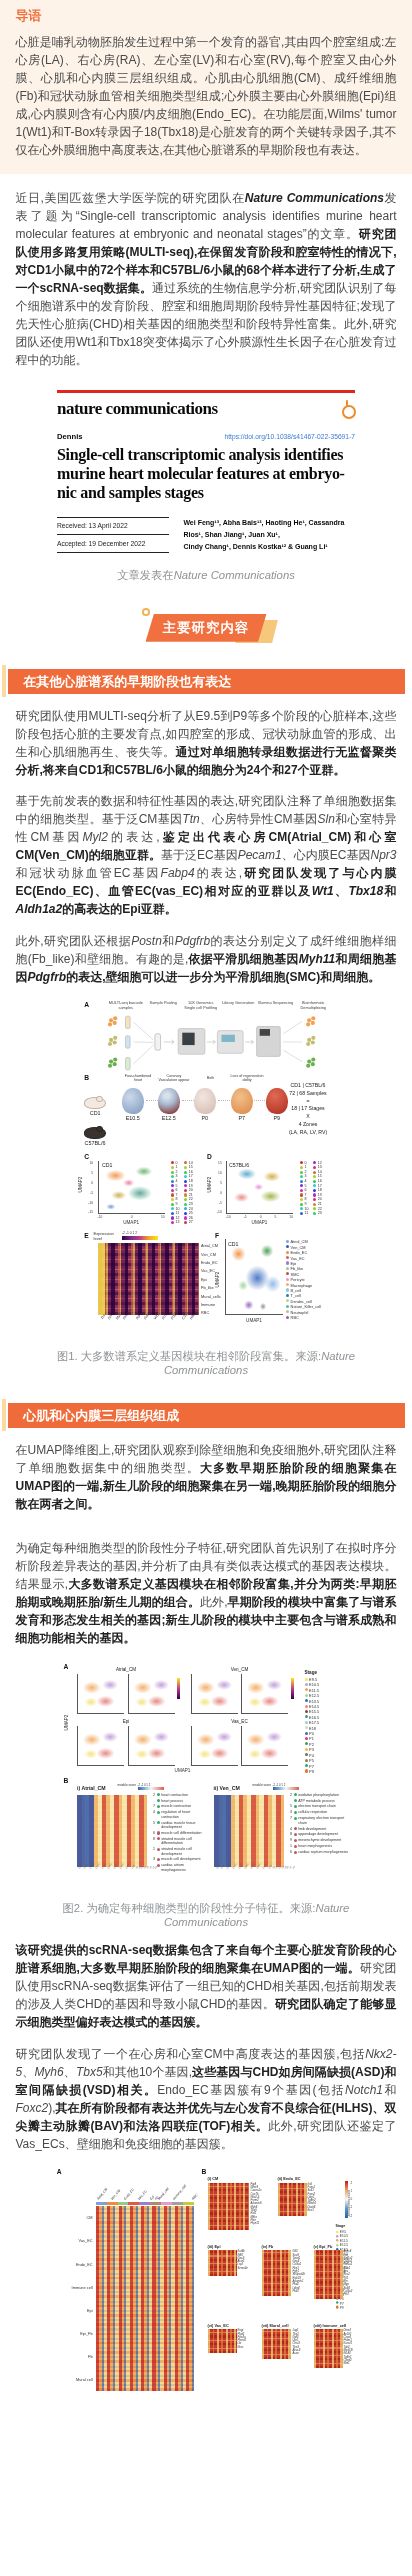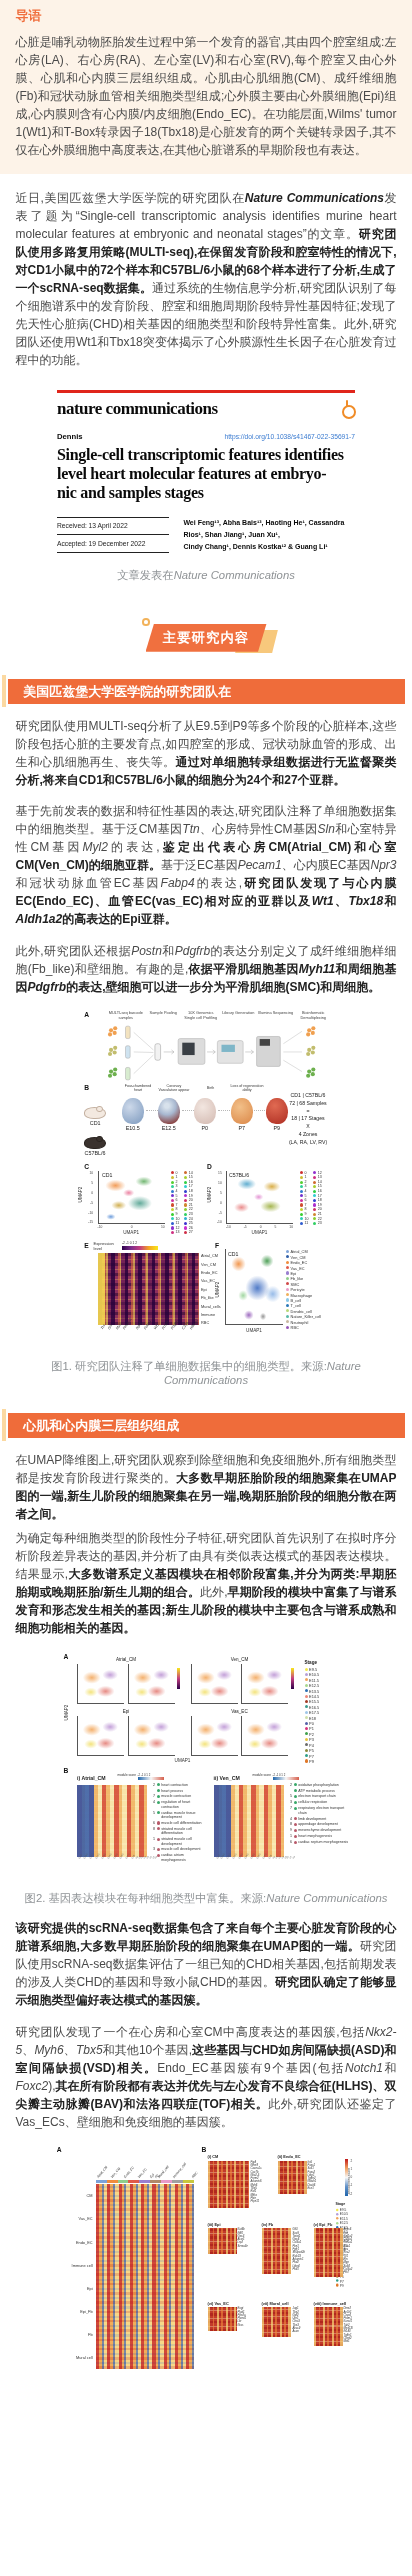--- a/index.html
+++ b/index.html
@@ -25,21 +25,21 @@
 .pc-article{font-weight:700;color:#0a0a0a;font-size:7.7px}
 .pc-doi{color:#3a7bd0;font-size:6.7px}
 .pc-title{font-family:"Liberation Serif","DejaVu Serif",serif;font-size:16px;line-height:19px;color:#0a0a0a;font-weight:700;margin-top:4.1px;letter-spacing:-0.3px}
 .pc-info{display:flex;margin-top:14.4px}
 .pc-dates{width:112px;font-size:6.7px;color:#1a1a1a}
 .pc-dates .d{border-top:0.8px solid #222;padding:4.6px 0 5.2px}
 .pc-dates .d+.d{border-bottom:0.8px solid #222}
 .pc-authors{flex:1;margin-left:14.4px;font-size:7px;font-weight:700;color:#0a0a0a;line-height:1.75}
 .pc-caption{text-align:center;font-size:11.3px;color:#8f9396;margin-top:14.4px}
 
-.ribbon{position:relative;width:121px;margin:41px auto 0;height:28px}
+.ribbon{position:relative;width:121px;margin:31px auto 0;height:28px}
 .ribbon .fold{position:absolute;right:-8.2px;top:6.2px;width:37px;height:23px;background:#f7c87c;transform:skewX(-14deg)}
 .ribbon .face{position:absolute;inset:0;background:#f0703f;clip-path:polygon(7% 0,100% 0,93% 100%,0 100%);display:flex;align-items:center;justify-content:center;color:#fff;font-size:13.4px;font-weight:700;letter-spacing:1px}
 .ribbon .ring{position:absolute;left:-3.1px;top:-5.2px;width:7.7px;height:7.7px;border:2.1px solid #f2b25a;border-radius:50%;background:#fff}
 
 .sec{position:relative;margin-top:27px;height:25px}
 .sec .acc{position:absolute;left:2.1px;top:-3.6px;width:4.1px;height:32px;background:#fbd9a2}
 .sec .bar{position:absolute;left:7.7px;right:7.2px;top:0;height:25px;background:#ef6c3a;color:#fff;font-size:13px;font-weight:700;line-height:25px;padding-left:15.5px;white-space:nowrap;overflow:hidden}
 
 .figure{position:relative;margin:15.5px auto 0;color:#333}
 .fig-cap{text-align:center;font-size:11.3px;color:#8f9396;margin:13.4px 20.6px 0}
@@ -104,22 +104,22 @@
     <div class="pc-bar"></div>
     <div class="pc-head">
       <div class="pc-journal">nature communications</div>
       <div class="oa-icon"></div>
     </div>
     <div class="pc-meta">
       <span class="pc-article">Dennis</span>
       <span class="pc-doi">https://doi.org/10.1038/s41467-022-35691-7</span>
     </div>
     <div class="pc-title">
-      <div>Single-cell transcriptomic features identifies</div>
-      <div>level heart molecular features at embryo-</div>
+      <div>Single-cell transcriptomic analysis identifies</div>
+      <div>murine heart molecular features at embryo-</div>
       <div>nic and samples stages</div>
     </div>
     <div class="pc-info">
       <div class="pc-dates">
         <div class="d">Received: 13 April 2022</div>
         <div class="d">Accepted: 19 December 2022</div>
       </div>
       <div class="pc-authors">
         <div>Wei Feng¹³, Abha Bais¹³, Haoting He¹, Cassandra Rios¹, Shan Jiang¹, Juan Xu¹,</div>
         <div>Cindy Chang¹, Dennis Kostka¹² &amp; Guang Li¹</div>
@@ -129,21 +129,21 @@
   <div class="pc-caption"><span class="">文章发表在</span><span class="ri">Nature Communications</span></div>
 
   <div class="ribbon">
     <div class="fold"></div>
     <div class="face">主要研究内容</div>
     <div class="ring"></div>
   </div>
 
   <div class="sec">
     <div class="acc"></div>
-    <div class="bar">美国匹兹堡大学医学院的研究团队在</div>
+    <div class="bar">在其他心脏谱系的早期阶段也有表达</div>
   </div>
   <div class="content">
     <p class="para" style="margin-top:13.4px"><span class="">研究团队使用MULTI-seq分析了从E9.5到P9等多个阶段的心脏样本,这些阶段包括心脏的主要发育点,如四腔室的形成、冠状动脉血管的形成、出生和心肌细胞再生、丧失等。</span><span class="rb ">通过对单细胞转录组数据进行无监督聚类分析,将来自CD1和C57BL/6小鼠的细胞分为24个和27个亚群。</span></p>
     <p class="para" style="margin-top:13.4px"><span class="">基于先前发表的数据和特征性基因的表达,研究团队注释了单细胞数据集中的细胞类型。基于泛CM基因</span><span class="ri">Ttn</span><span class="">、心房特异性CM基因</span><span class="ri">Sln</span><span class="">和心室特异性CM基因</span><span class="ri">Myl2</span><span class="">的表达,</span><span class="rb ">鉴定出代表心房CM(Atrial_CM)和心室CM(Ven_CM)的细胞亚群。</span><span class="">基于泛EC基因</span><span class="ri">Pecam1</span><span class="">、心内膜EC基因</span><span class="ri">Npr3</span><span class="">和冠状动脉血管EC基因</span><span class="ri">Fabp4</span><span class="">的表达,</span><span class="rb ">研究团队发现了与心内膜EC(Endo_EC)、血管EC(vas_EC)相对应的亚群以及</span><span class="rb ri">Wt1</span><span class="rb ">、</span><span class="rb ri">Tbx18</span><span class="rb ">和</span><span class="rb ri">Aldh1a2</span><span class="rb ">的高表达的Epi亚群。</span></p>
     <p class="para" style="margin-top:13.4px"><span class="">此外,研究团队还根据</span><span class="ri">Postn</span><span class="">和</span><span class="ri">Pdgfrb</span><span class="">的表达分别定义了成纤维细胞样细胞(Fb_like)和壁细胞。有趣的是,</span><span class="rb ">依据平滑肌细胞基因</span><span class="rb ri">Myh11</span><span class="rb ">和周细胞基因</span><span class="rb ri">Pdgfrb</span><span class="rb ">的表达,壁细胞可以进一步分为平滑肌细胞(SMC)和周细胞。</span></p>
   </div>
 
   <div class="figure" style="width:258px;height:334px">
     <span class="pl" style="left:7.2px;top:0">A</span>
     <div class="abs" style="left:30px;top:0;width:225px;display:flex">
@@ -584,29 +584,29 @@
         <div class="li-dot">
           <span class="dot" style="background: rgb(200, 184, 160);"></span>
           <span>Neutrophil</span>
         </div>
         <div class="li-dot">
           <span class="dot" style="background: rgb(152, 88, 184);"></span>
           <span>RBC</span>
         </div>
       </div>
   </div>
-  <div class="fig-cap"><span class="">图1. 研究团队注释了单细胞数据集中的细胞类型。来源:</span><span class="ri">Nature Communications</span></div>
+  <div class="fig-cap"><span class="">图1. 大多数谱系定义基因模块在相邻阶段富集。来源:</span><span class="ri">Nature Communications</span></div>
 
   <div class="sec">
     <div class="acc"></div>
     <div class="bar">心肌和心内膜三层组织组成</div>
   </div>
   <div class="content">
-    <p class="para" style="margin-top:13.4px"><span class="">在UMAP降维图上,研究团队观察到除壁细胞和免疫细胞外,所有细胞类型都是按发育阶段进行聚类的。</span><span class="rb ">大多数早期胚胎阶段的细胞聚集在UMAP图的一端,新生儿阶段的细胞聚集在另一端,晚期胚胎阶段的细胞分散在两者之间。</span></p>
-    <p class="para" style="margin-top:6px"><span class="">为确定每种细胞类型的阶段性分子特征,研究团队首先识别了在拟时序分析阶段差异表达的基因,并分析了由具有类似表达模式的基因表达模块。结果显示,</span><span class="rb ">大多数谱系定义基因模块在相邻阶段富集,并分为两类:早期胚胎期或晚期胚胎/新生儿期的组合。</span><span class="">此外,</span><span class="rb ">早期阶段的模块中富集了与谱系发育和形态发生相关的基因;新生儿阶段的模块中主要包含与谱系成熟和细胞功能相关的基因。</span></p>
+    <p class="para" style="margin-top:13.4px"><span class="">在UMAP降维图上,研究团队观察到除壁细胞和免疫细胞外,研究团队注释了单细胞数据集中的细胞类型。</span><span class="rb ">大多数早期胚胎阶段的细胞聚集在UMAP图的一端,新生儿阶段的细胞聚集在另一端,晚期胚胎阶段的细胞分散在两者之间。</span></p>
+    <p class="para" style="margin-top:26px"><span class="">为确定每种细胞类型的阶段性分子特征,研究团队首先识别了在拟时序分析阶段差异表达的基因,并分析了由具有类似表达模式的基因表达模块。结果显示,</span><span class="rb ">大多数谱系定义基因模块在相邻阶段富集,并分为两类:早期胚胎期或晚期胚胎/新生儿期的组合。</span><span class="">此外,</span><span class="rb ">早期阶段的模块中富集了与谱系发育和形态发生相关的基因;新生儿阶段的模块中主要包含与谱系成熟和细胞功能相关的基因。</span></p>
   </div>
 
   <div class="figure" style="width:289px;height:225px">
     <span class="pl" style="left:2.1px;top:0">A</span>
     <div class="abs mini-title" style="left:15.5px;top:4.1px;width:98px">Atrial_CM</div>
     <div class="abs mini-title" style="left:129px;top:4.1px;width:98px">Ven_CM</div>
     <div class="abs axis umap-mini" style="left:15.5px;top:11.3px;width:47px;height:40px"></div>
     <div class="abs axis umap-mini" style="left:66px;top:11.3px;width:47px;height:40px"></div>
     <div class="abs axis umap-mini" style="left:129px;top:11.3px;width:47px;height:40px"></div>
     <div class="abs axis umap-mini" style="left:179px;top:11.3px;width:47px;height:40px"></div>
@@ -846,21 +846,21 @@
           <span class="dot" style="background: rgb(184, 90, 106);"></span>
           <span>heart morphogenesis</span>
         </div>
         <div class="li-go">
           <span class="go-num">6</span>
           <span class="dot" style="background: rgb(184, 90, 106);"></span>
           <span>cardiac septum morphogenesis</span>
         </div>
       </div>
   </div>
-  <div class="fig-cap"><span class="">图2. 基因表达模块在每种细胞类型中富集。来源:</span><span class="ri">Nature Communications</span></div>
+  <div class="fig-cap"><span class="">图2. 为确定每种细胞类型的阶段性分子特征。来源:</span><span class="ri">Nature Communications</span></div>
 
   <div class="content">
     <p class="para" style="margin-top:13.4px"><span class="rb ">该研究提供的scRNA-seq数据集包含了来自每个主要心脏发育阶段的心脏谱系细胞,大多数早期胚胎阶段的细胞聚集在UMAP图的一端。</span><span class="">研究团队使用scRNA-seq数据集评估了一组已知的CHD相关基因,包括前期发表的涉及人类CHD的基因和导致小鼠CHD的基因。</span><span class="rb ">研究团队确定了能够显示细胞类型偏好表达模式的基因簇。</span></p>
     <p class="para" style="margin-top:13.4px"><span class="">研究团队发现了一个在心房和心室CM中高度表达的基因簇,包括</span><span class="ri">Nkx2-5</span><span class="">、</span><span class="ri">Myh6</span><span class="">、</span><span class="ri">Tbx5</span><span class="">和其他10个基因,</span><span class="rb ">这些基因与CHD如房间隔缺损(ASD)和室间隔缺损(VSD)相关。</span><span class="">Endo_EC基因簇有9个基因(包括</span><span class="ri">Notch1</span><span class="">和</span><span class="ri">Foxc2</span><span class="">),</span><span class="rb ">其在所有阶段都有表达并优先与左心发育不良综合征(HLHS)、双尖瓣主动脉瓣(BAV)和法洛四联症(TOF)相关。</span><span class="">此外,研究团队还鉴定了Vas_ECs、壁细胞和免疫细胞的基因簇。</span></p>
   </div>
 
   <div class="figure" style="width:319px;height:260px">
     <span class="pl" style="left:10.3px;top:0">A</span>
     <div class="abs" style="left:52px;top:29px;width:98px;display:flex">
         <div class="col-rot">Atrial_CM</div>

